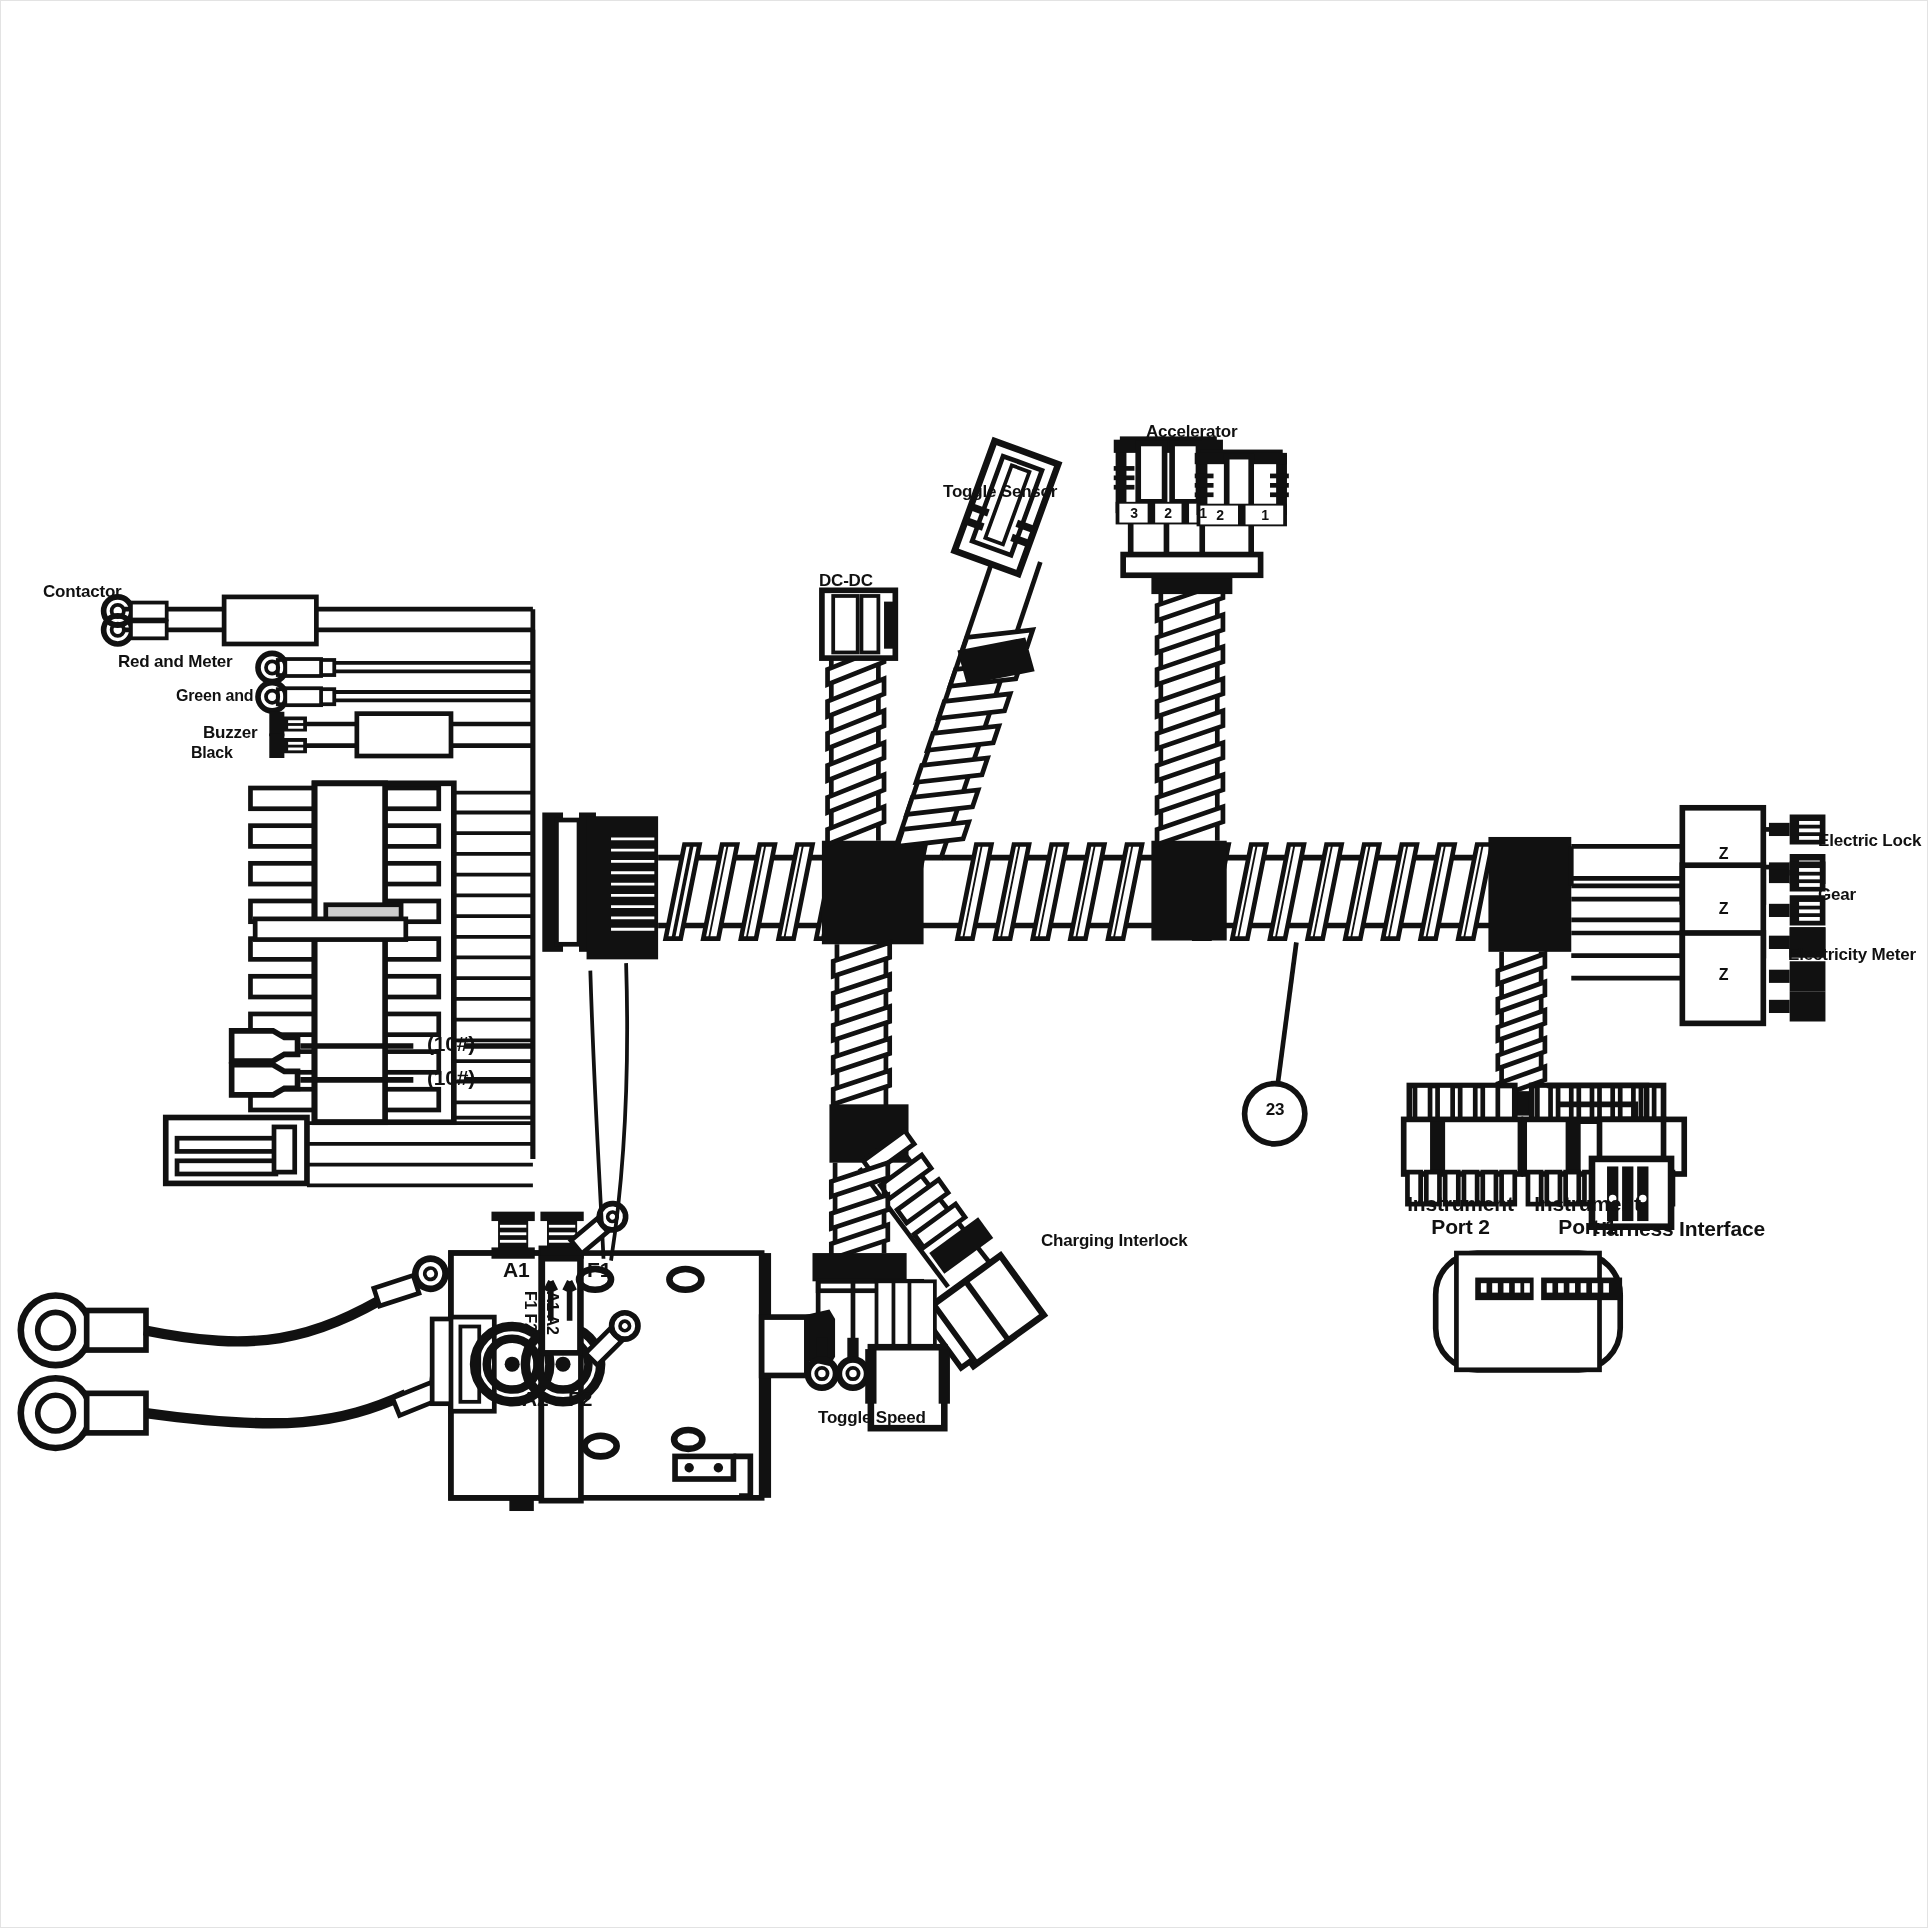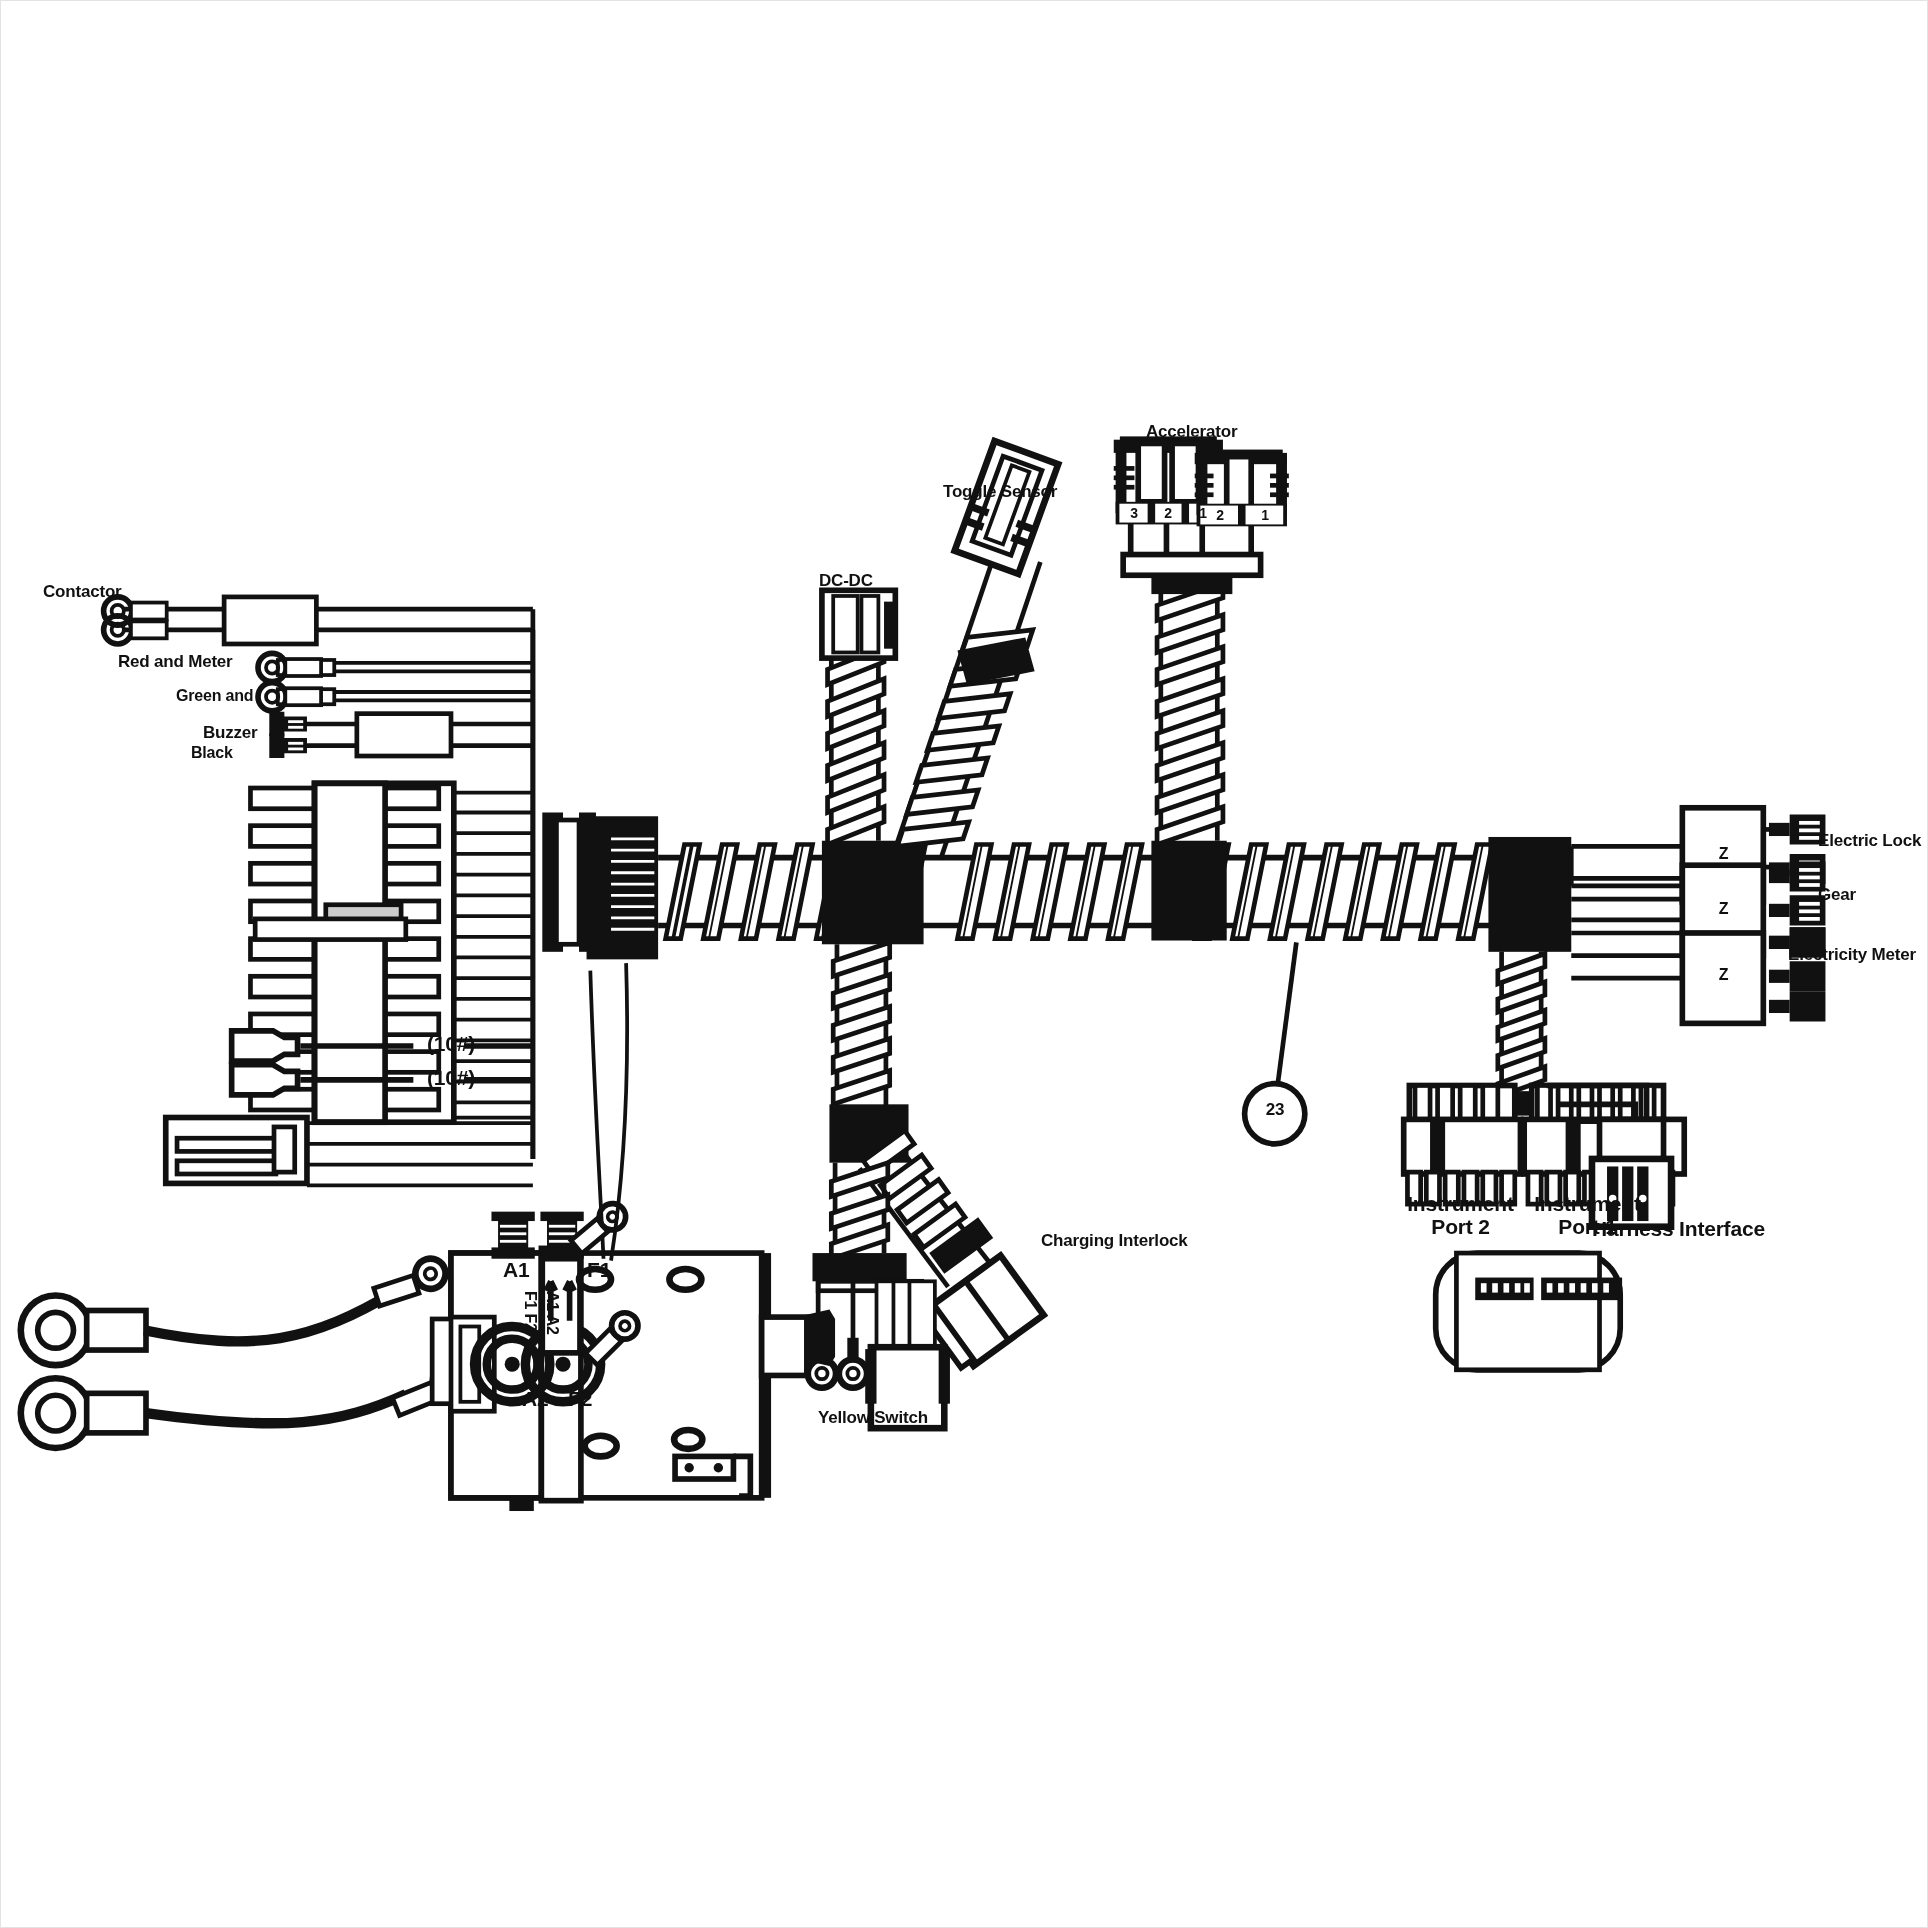--- a/index.html
+++ b/index.html
@@ -703,21 +703,21 @@
 <div class="lbl l20 ctr" style="left:1370px; top:1192px; width:179px;">Instrument</div>
 <div class="lbl l20 ctr" style="left:1370px; top:1215px; width:179px;">Port 2</div>
 
 <div class="lbl l20 ctr" style="left:1497px; top:1192px; width:179px;">Instrument</div>
 <div class="lbl l20 ctr" style="left:1497px; top:1215px; width:179px;">Port 1</div>
 
 <div class="lbl l20" style="left:1591px; top:1217px;">Harness Interface</div>
 
 <div class="lbl l22" style="left:1040px; top:1231px;">Charging Interlock</div>
 
-<div class="lbl l22" style="left:817px; top:1408px;">Yellow Switch</div>
+<div class="lbl l22" style="left:817px; top:1408px;">Toggle Speed</div>
 
 <div class="lbl l20" style="left:502px; top:1258px;">A1</div>
 <div class="lbl l20" style="left:586px; top:1258px;">F1</div>
 <div class="lbl l20" style="left:521px; top:1387px;">A2</div>
 <div class="lbl l20" style="left:567px; top:1387px;">F2</div>
 
 <div class="lbl l17" style="left:537px; top:1290px; transform:rotate(90deg); transform-origin:left top;">F1 F2</div>
 <div class="lbl l17" style="left:559px; top:1290px; transform:rotate(90deg); transform-origin:left top;">A1 A2</div>
 
 <div class="lbl l22 ctr" style="left:1244px; top:1100px; width:60px;">23</div>

